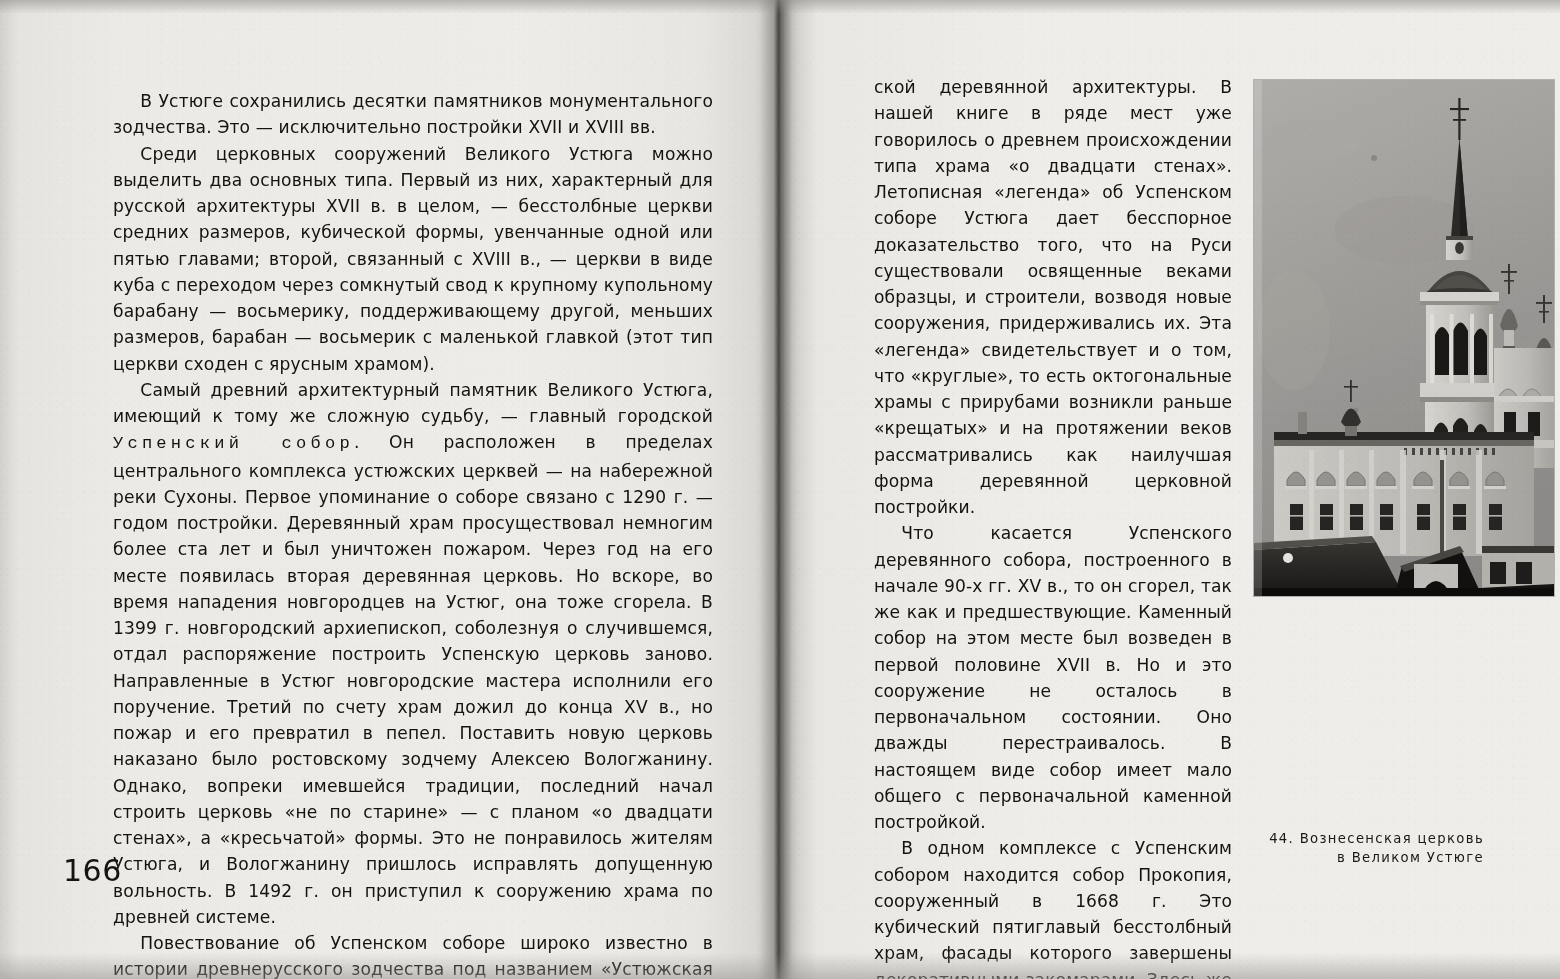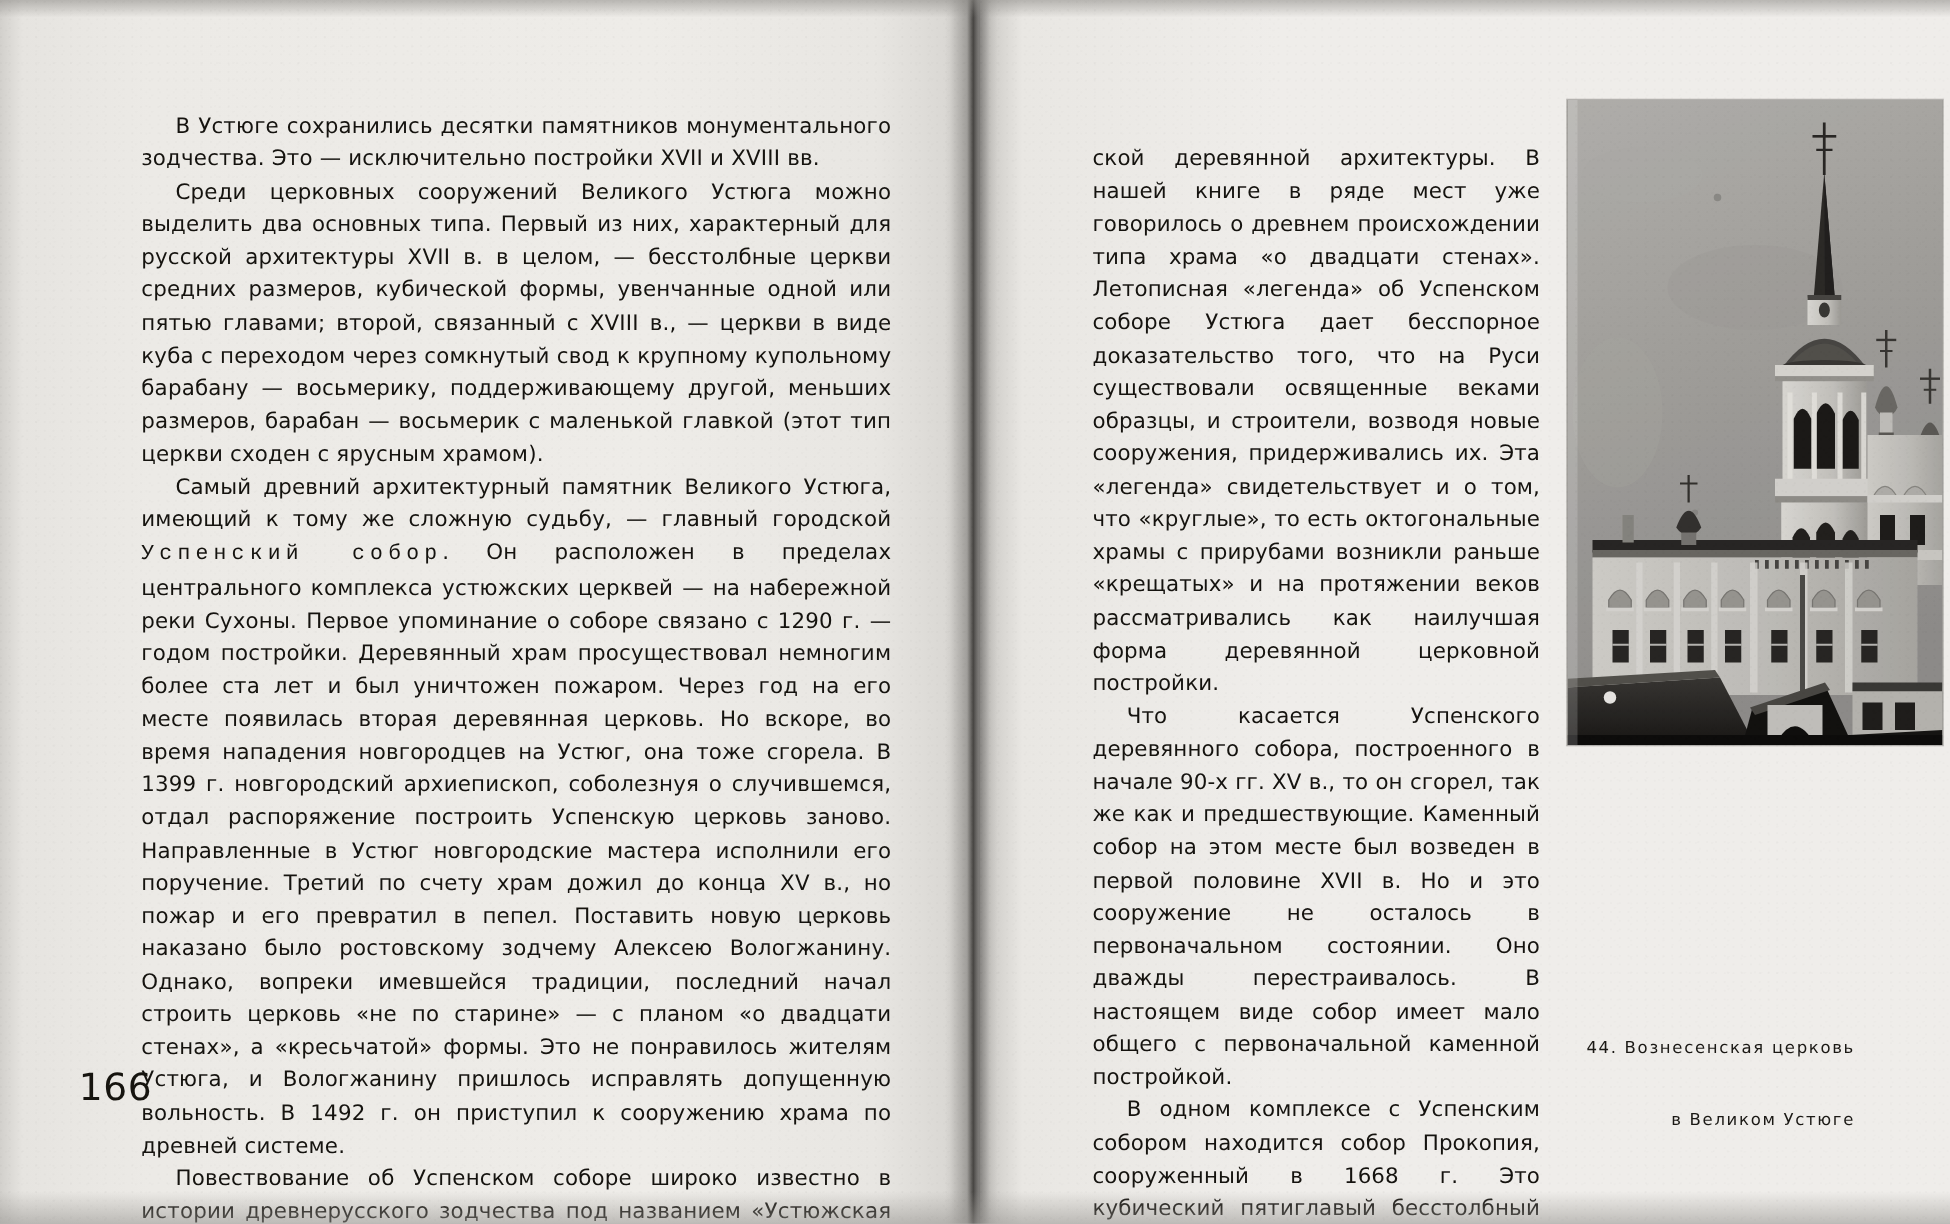--- a/index.html
+++ b/index.html
@@ -87,21 +87,20 @@
     font-size: 17.1px;
     line-height: 26.25px;
     letter-spacing: 0.1px;
   }
   .col p {
     margin: 0;
     text-indent: 1.6em;
   }
   .col p.cont {
     text-indent: 0;
-    margin-top: 40px;
   }
   .sp {
     letter-spacing: 4.2px;
     font-family: Liberation Mono, monospace;
   }
 
   
   .folio {
     position: absolute;
     left: 63px;
@@ -129,21 +128,21 @@
     left: 1256px;
     top: 830px;
     width: 228px;
     font-size: 13.2px;
     line-height: 18.5px;
     letter-spacing: 1.35px;
     color: #1b1915;
     text-align: right;
   }
   .caption .cap-line1 { display:block; }
-  .caption .cap-line2 { display:block;margin-top:39px; }
+  .caption .cap-line2 { display:block; }
 
   
   .grain {
     position: absolute; inset: 0;
     pointer-events: none;
     opacity: 0.35;
     background-image:
       radial-gradient(circle at 12% 22%, rgba(0,0,0,0.05) 0 1px, transparent 1px),
       radial-gradient(circle at 63% 71%, rgba(0,0,0,0.04) 0 1px, transparent 1px),
       radial-gradient(circle at 37% 88%, rgba(0,0,0,0.04) 0 1px, transparent 1px);

